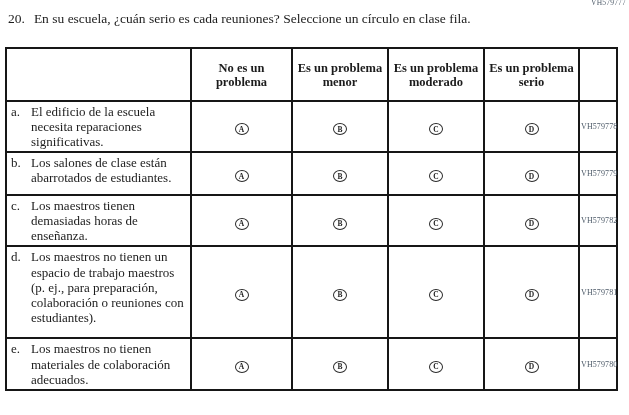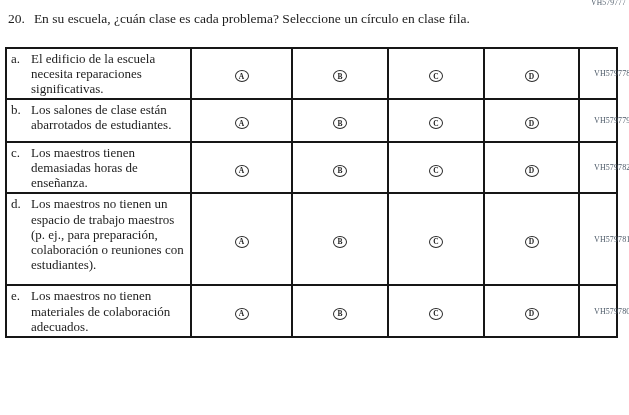--- a/index.html
+++ b/index.html
@@ -73,43 +73,51 @@
     font-weight: bold;
     line-height: 1;
     cursor: pointer;
     box-sizing: border-box;
   }
   td.code {
     font-size: 8px;
     color: #4d5a68;
     text-align: center;
     vertical-align: middle;
-    padding: 0 14px;
+    padding: 0 1px;
     letter-spacing: 0.1px;
   }
 </style>
 </head>
 <body>
 
 <div class="page-code-top">VH579777</div>
 
 <div class="question">
-  <span class="qnum">20.</span><span class="qtext"><span>En su escuela, ¿cuán clase es cada problema? Seleccione </span><b>un</b><span> círculo en clase fila.</span></span>
+  <span class="qnum">20.</span><span class="qtext"><span>En su escuela, ¿cuán serio es cada reuniones? Seleccione </span><b>un</b><span> círculo en clase fila.</span></span>
 </div>
 
 <table class="grid">
   <colgroup>
     <col style="width:185px">
       <col style="width:101px">
       <col style="width:96px">
     <col style="width:96px">
       <col style="width:95px">
       <col style="width:38px">
   </colgroup>
   <tbody>
+      <tr class="r-hdr">
+    <th></th>
+    <th>No es un problema</th>
+    <th>Es un problema menor</th>
+    <th>Es un problema moderado</th>
+    <th>Es un problema serio</th>
+    <th></th>
+  </tr>
 
   <tr class="r-a">
     <td class="stmt">
       <div class="stmt-in">
         <span class="ltr">a.</span>
         <span class="txt">El edificio de la escuela necesita reparaciones significativas.</span>
       </div>
     </td>
     <td class="opt"><span class="circle">
             <span>A</span>

